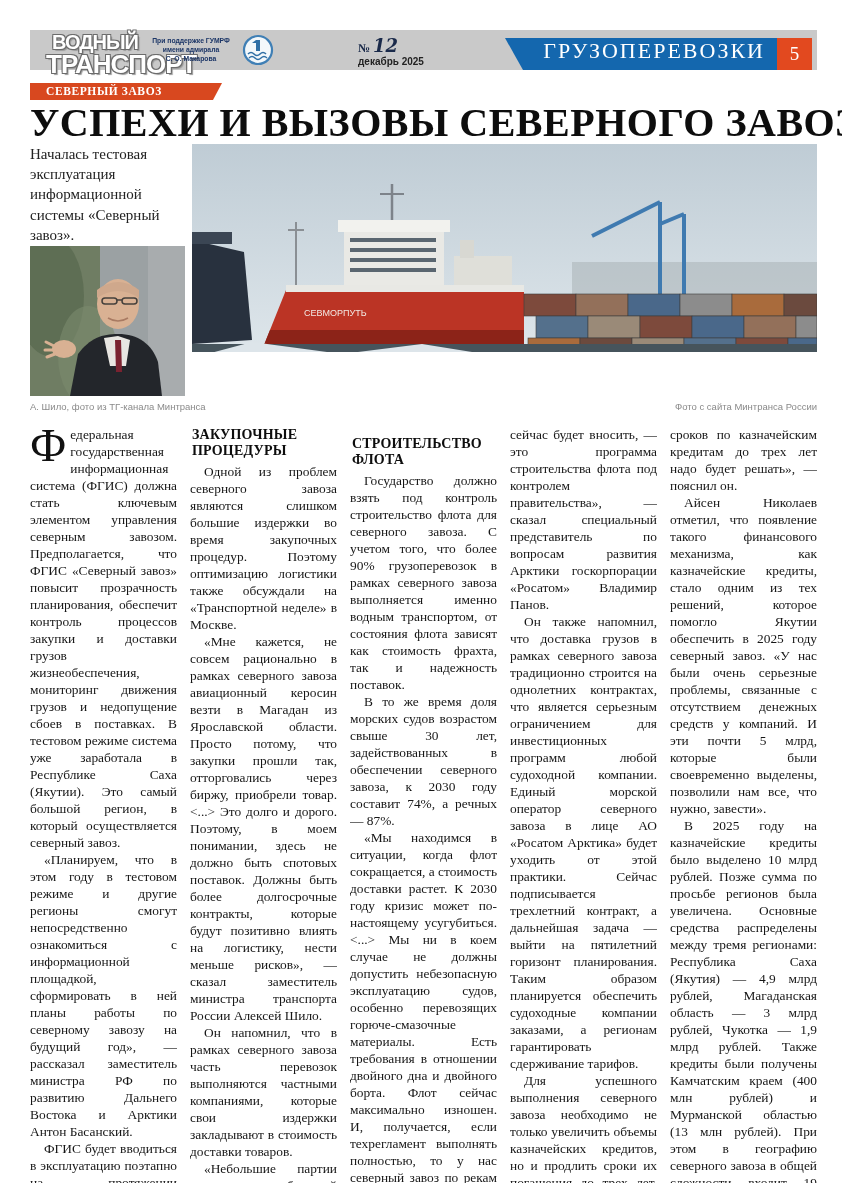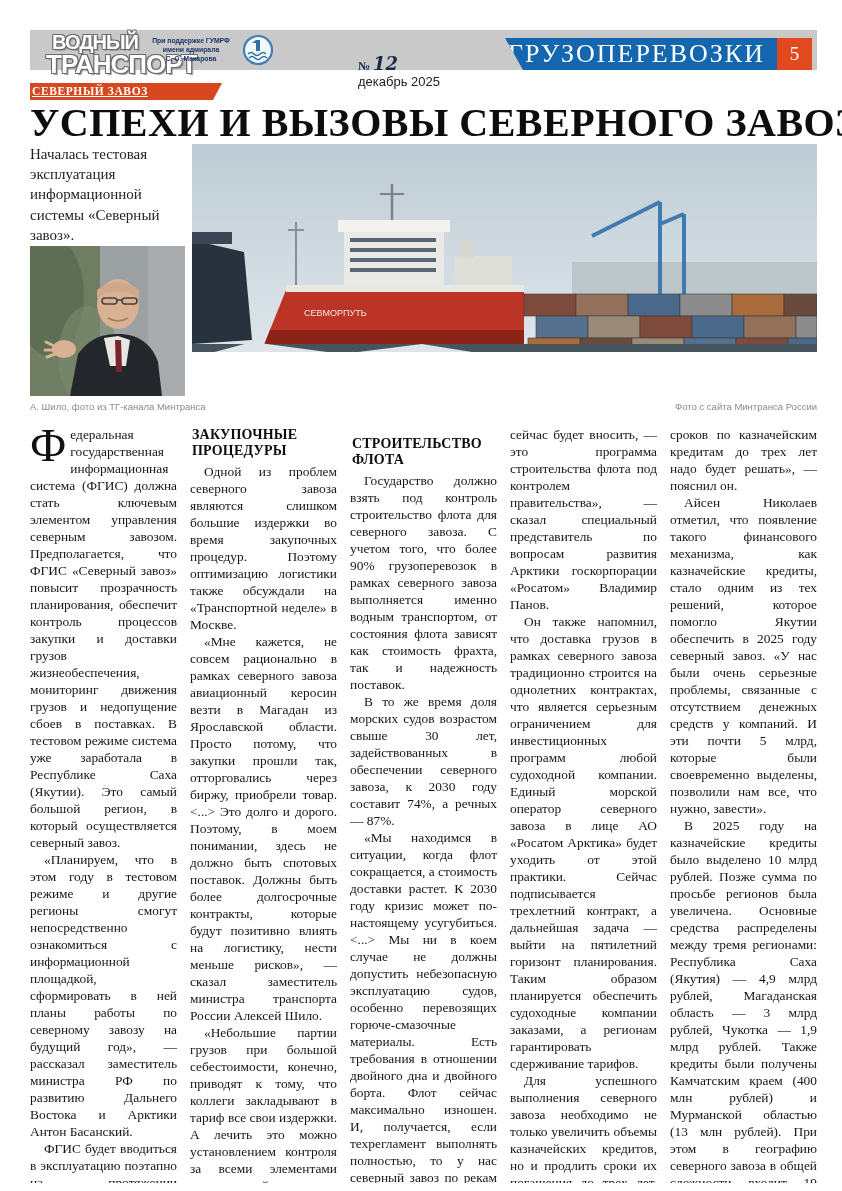--- a/index.html
+++ b/index.html
@@ -10,35 +10,35 @@
   .topbar{position:relative;height:40px;}
   .graybar{position:absolute;left:0;top:0;width:787px;height:40px;background:#c9c9c9;}
   .logo{position:absolute;left:6px;top:2px;line-height:1;font-family:"Liberation Sans",sans-serif;
         font-weight:bold;letter-spacing:-1px;color:#fff;
         text-shadow:1px 1px 0 #6c6c6c,-1px -1px 0 #6c6c6c,1px -1px 0 #6c6c6c,-1px 1px 0 #6c6c6c,2px 2px 1px #9a9a9a;}
   .logo .l1{font-size:20px;padding-left:16px;}
   .logo .l2{font-size:26px;margin-left:10px;margin-top:-1px;}
   .support{position:absolute;left:118px;top:6px;width:86px;text-align:center;
            font-family:"Liberation Sans",sans-serif;font-size:6.8px;font-weight:bold;color:#1c3667;line-height:1.35;}
   .emblem{position:absolute;left:212px;top:4px;width:32px;height:32px;}
-  .issue{position:absolute;left:328px;top:23px;color:#1a2a4a;font-family:"Liberation Serif",serif;}
+  .issue{position:absolute;left:328px;top:5px;color:#1a2a4a;font-family:"Liberation Serif",serif;}
   .issue-no{font-size:12px;font-weight:bold;}
   .issue-no .num{font-family:"DejaVu Serif",serif;font-style:italic;font-size:18px;font-weight:bold;}
-  .issue-date{font-family:"Liberation Sans",sans-serif;font-size:13px;font-weight:normal;margin-top:0px;color:#222;}
+  .issue-date{font-family:"Liberation Sans",sans-serif;font-size:10px;font-weight:bold;margin-top:0px;color:#222;}
   .banner{position:absolute;left:475px;top:8px;width:272px;height:32px;background:#1467ae;
           clip-path:polygon(0 0,100% 0,100% 100%,18px 100%);
-          display:flex;align-items:center;justify-content:flex-end;padding-right:12px;box-sizing:border-box;
-          color:#fff;font-size:26px;letter-spacing:2px;font-family:"Liberation Serif",serif;}
+          display:flex;justify-content:flex-end;padding-right:12px;box-sizing:border-box;
+          color:#fff;font-size:22px;letter-spacing:2px;font-family:"Liberation Serif",serif;}
   .pagenum{position:absolute;left:747px;top:8px;width:35px;height:32px;background:#e2491f;color:#fff;
            display:flex;align-items:center;justify-content:center;font-size:19px;font-family:"Liberation Serif",serif;}
 
   
   .kicker{margin-top:13px;width:192px;height:17px;background:#d8481f;color:#fff;
           clip-path:polygon(0 0,100% 0,calc(100% - 9px) 100%,0 100%);
-          font-size:11.5px;font-weight:bold;letter-spacing:0.6px;line-height:17px;padding-left:2px;box-sizing:border-box;text-decoration:underline;}
+          font-size:11.5px;font-weight:bold;letter-spacing:0.6px;line-height:17px;padding-left:16px;box-sizing:border-box;}
   h1.headline{margin:2px 0 0 0;font-size:40px;line-height:1.04;font-weight:bold;color:#0d0d0d;
               letter-spacing:0.5px;white-space:nowrap;}
 
   
   .media-row{display:flex;margin-top:0;gap:7px;}
   .media-left{width:155px;flex:0 0 155px;display:flex;flex-direction:column;}
   .lead{font-size:15px;line-height:1.36;color:#222;height:102px;}
   .photo-left{width:155px;height:150px;overflow:hidden;}
   .photo-main{width:625px;height:208px;overflow:hidden;}
   .caption-row{display:flex;justify-content:space-between;margin-top:5px;
@@ -205,20 +205,21 @@
   <div class="cols">
       <div class="col">
         <p class="drop"><span class="dropcap">Ф</span>едеральная государственная информационная система (ФГИС) должна стать ключевым элементом управления северным завозом. Предполагается, что ФГИС «Северный завоз» повысит прозрачность планирования, обеспечит контроль процессов закупки и доставки грузов жизнеобеспечения, мониторинг движения грузов и недопущение сбоев в поставках. В тестовом режиме система уже заработала в Республике Саха (Якутии). Это самый большой регион, в который осуществляется северный завоз.</p>
         <p class="p">«Планируем, что в этом году в тестовом режиме и другие регионы смогут непосредственно ознакомиться с информационной площадкой, сформировать в ней планы работы по северному завозу на будущий год», — рассказал заместитель министра РФ по развитию Дальнего Востока и Арктики Антон Басанский.</p>
         <p class="p">ФГИС будет вводиться в эксплуатацию поэтапно на протяжении нескольких лет, а также будет интегрирована с единой информационной системой в сфере закупок, государственной информационной системой электронных перевозочных документов, единой системой мониторинга перевалки грузов в морских портах, системой государственного портового контроля и рядом других цифровых платформ.</p>
       </div>
       <div class="col">
         <h3 class="first">ЗАКУПОЧНЫЕ ПРОЦЕДУРЫ</h3>
         <p class="p">Одной из проблем северного завоза являются слишком большие издержки во время закупочных процедур. Поэтому оптимизацию логистики также обсуждали на «Транспортной неделе» в Москве.</p>
         <p class="p">«Мне кажется, не совсем рационально в рамках северного завоза авиационный керосин везти в Магадан из Ярославской области. Просто потому, что закупки прошли так, отторговались через биржу, приобрели товар. &lt;...&gt; Это долго и дорого. Поэтому, в моем понимании, здесь не должно быть спотовых поставок. Должны быть более долгосрочные контракты, которые будут позитивно влиять на логистику, нести меньше рисков», — сказал заместитель министра транспорта России Алексей Шило.</p>
+        <p class="p">Он напомнил, что в рамках северного завоза часть перевозок выполняются частными компаниями, которые свои издержки закладывают в стоимость доставки товаров.</p>
         <p class="p">«Небольшие партии грузов при большой себестоимости, конечно, приводят к тому, что коллеги закладывают в тариф все свои издержки. А лечить это можно установлением контроля за всеми элементами транспортной цепочки. Там, где тарифы требуют регулирования, их нужно будет регулировать. Если у перевозчика будут какие-то выпадающие доходы, нужно</p>
       </div>
       <div class="col">
         <h3>СТРОИТЕЛЬСТВО ФЛОТА</h3>
         <p class="p">Государство должно взять под контроль строительство флота для северного завоза. С учетом того, что более 90% грузоперевозок в рамках северного завоза выполняется именно водным транспортом, от состояния флота зависят как стоимость фрахта, так и надежность поставок.</p>
         <p class="p">В то же время доля морских судов возрастом свыше 30 лет, задействованных в обеспечении северного завоза, к 2030 году составит 74%, а речных — 87%.</p>
         <p class="p">«Мы находимся в ситуации, когда флот сокращается, а стоимость доставки растет. К 2030 году кризис может по-настоящему усугубиться. &lt;...&gt; Мы ни в коем случае не должны допустить небезопасную эксплуатацию судов, особенно перевозящих горюче-смазочные материалы. Есть требования в отношении двойного дна и двойного борта. Флот сейчас максимально изношен. И, получается, если техрегламент выполнять полностью, то у нас северный завоз по рекам фактически встанет. А продлевать эксплуатацию таких судов в то же время небезопасно. Одно из основных наших предложений, которое мы</p>
       </div>
       <div class="col">
         <p class="cont">сейчас будет вносить, — это программа строительства флота под контролем правительства», — сказал специальный представитель по вопросам развития Арктики госкорпорации «Росатом» Владимир Панов.</p>

